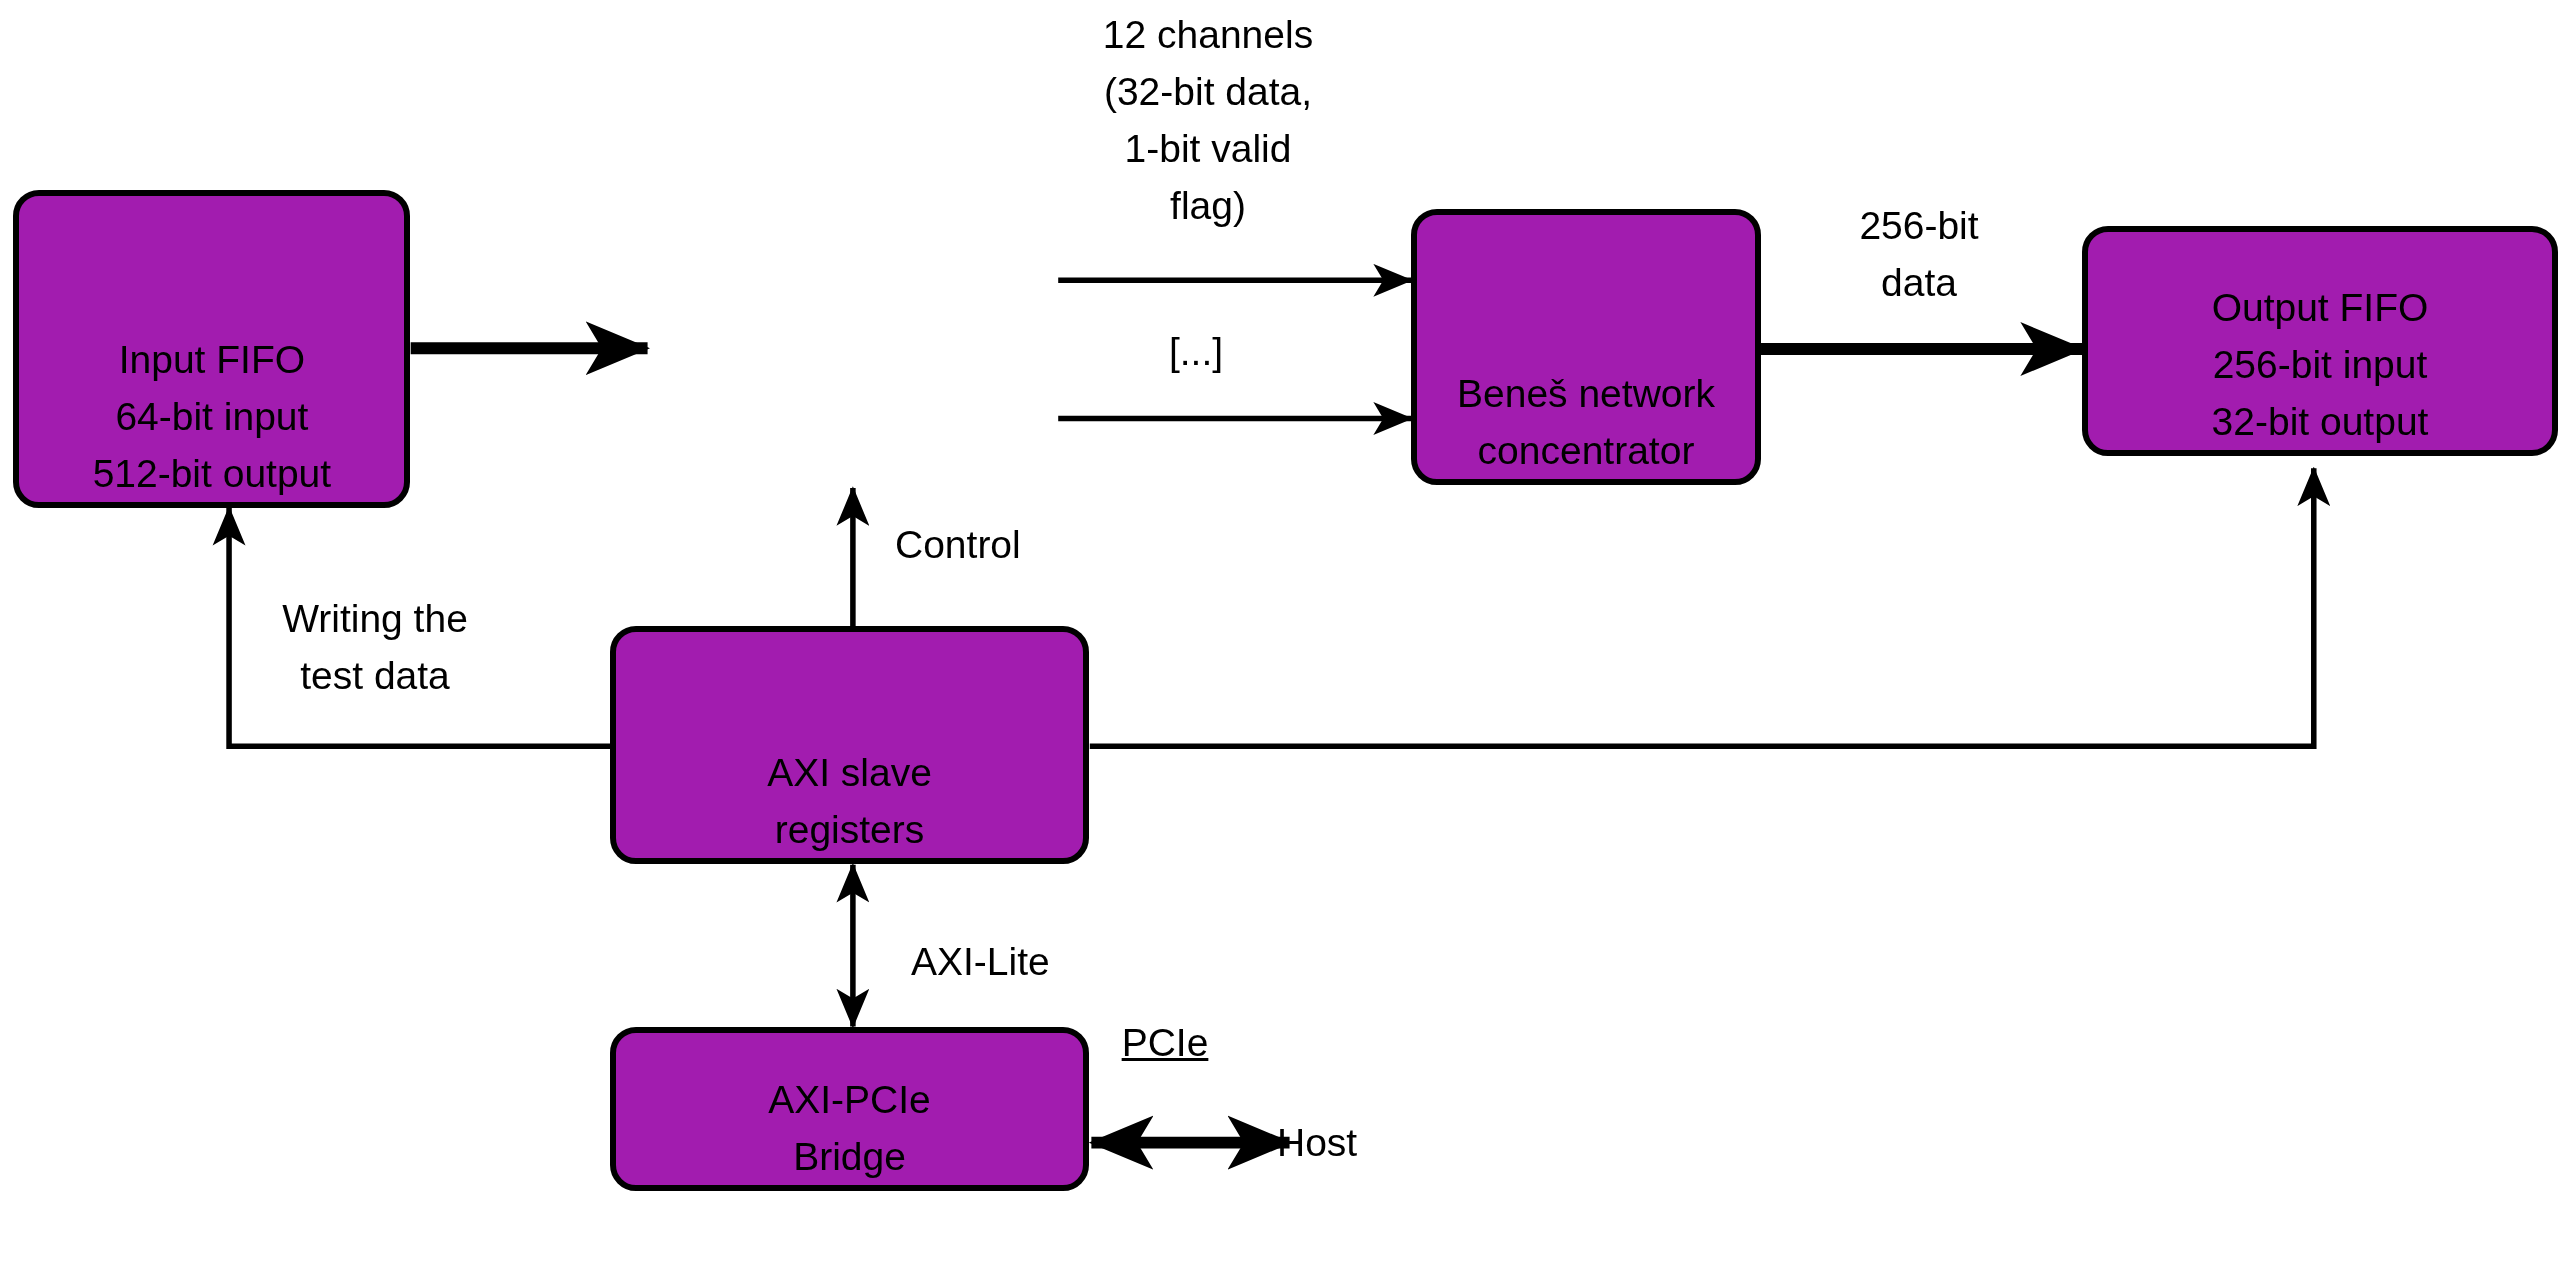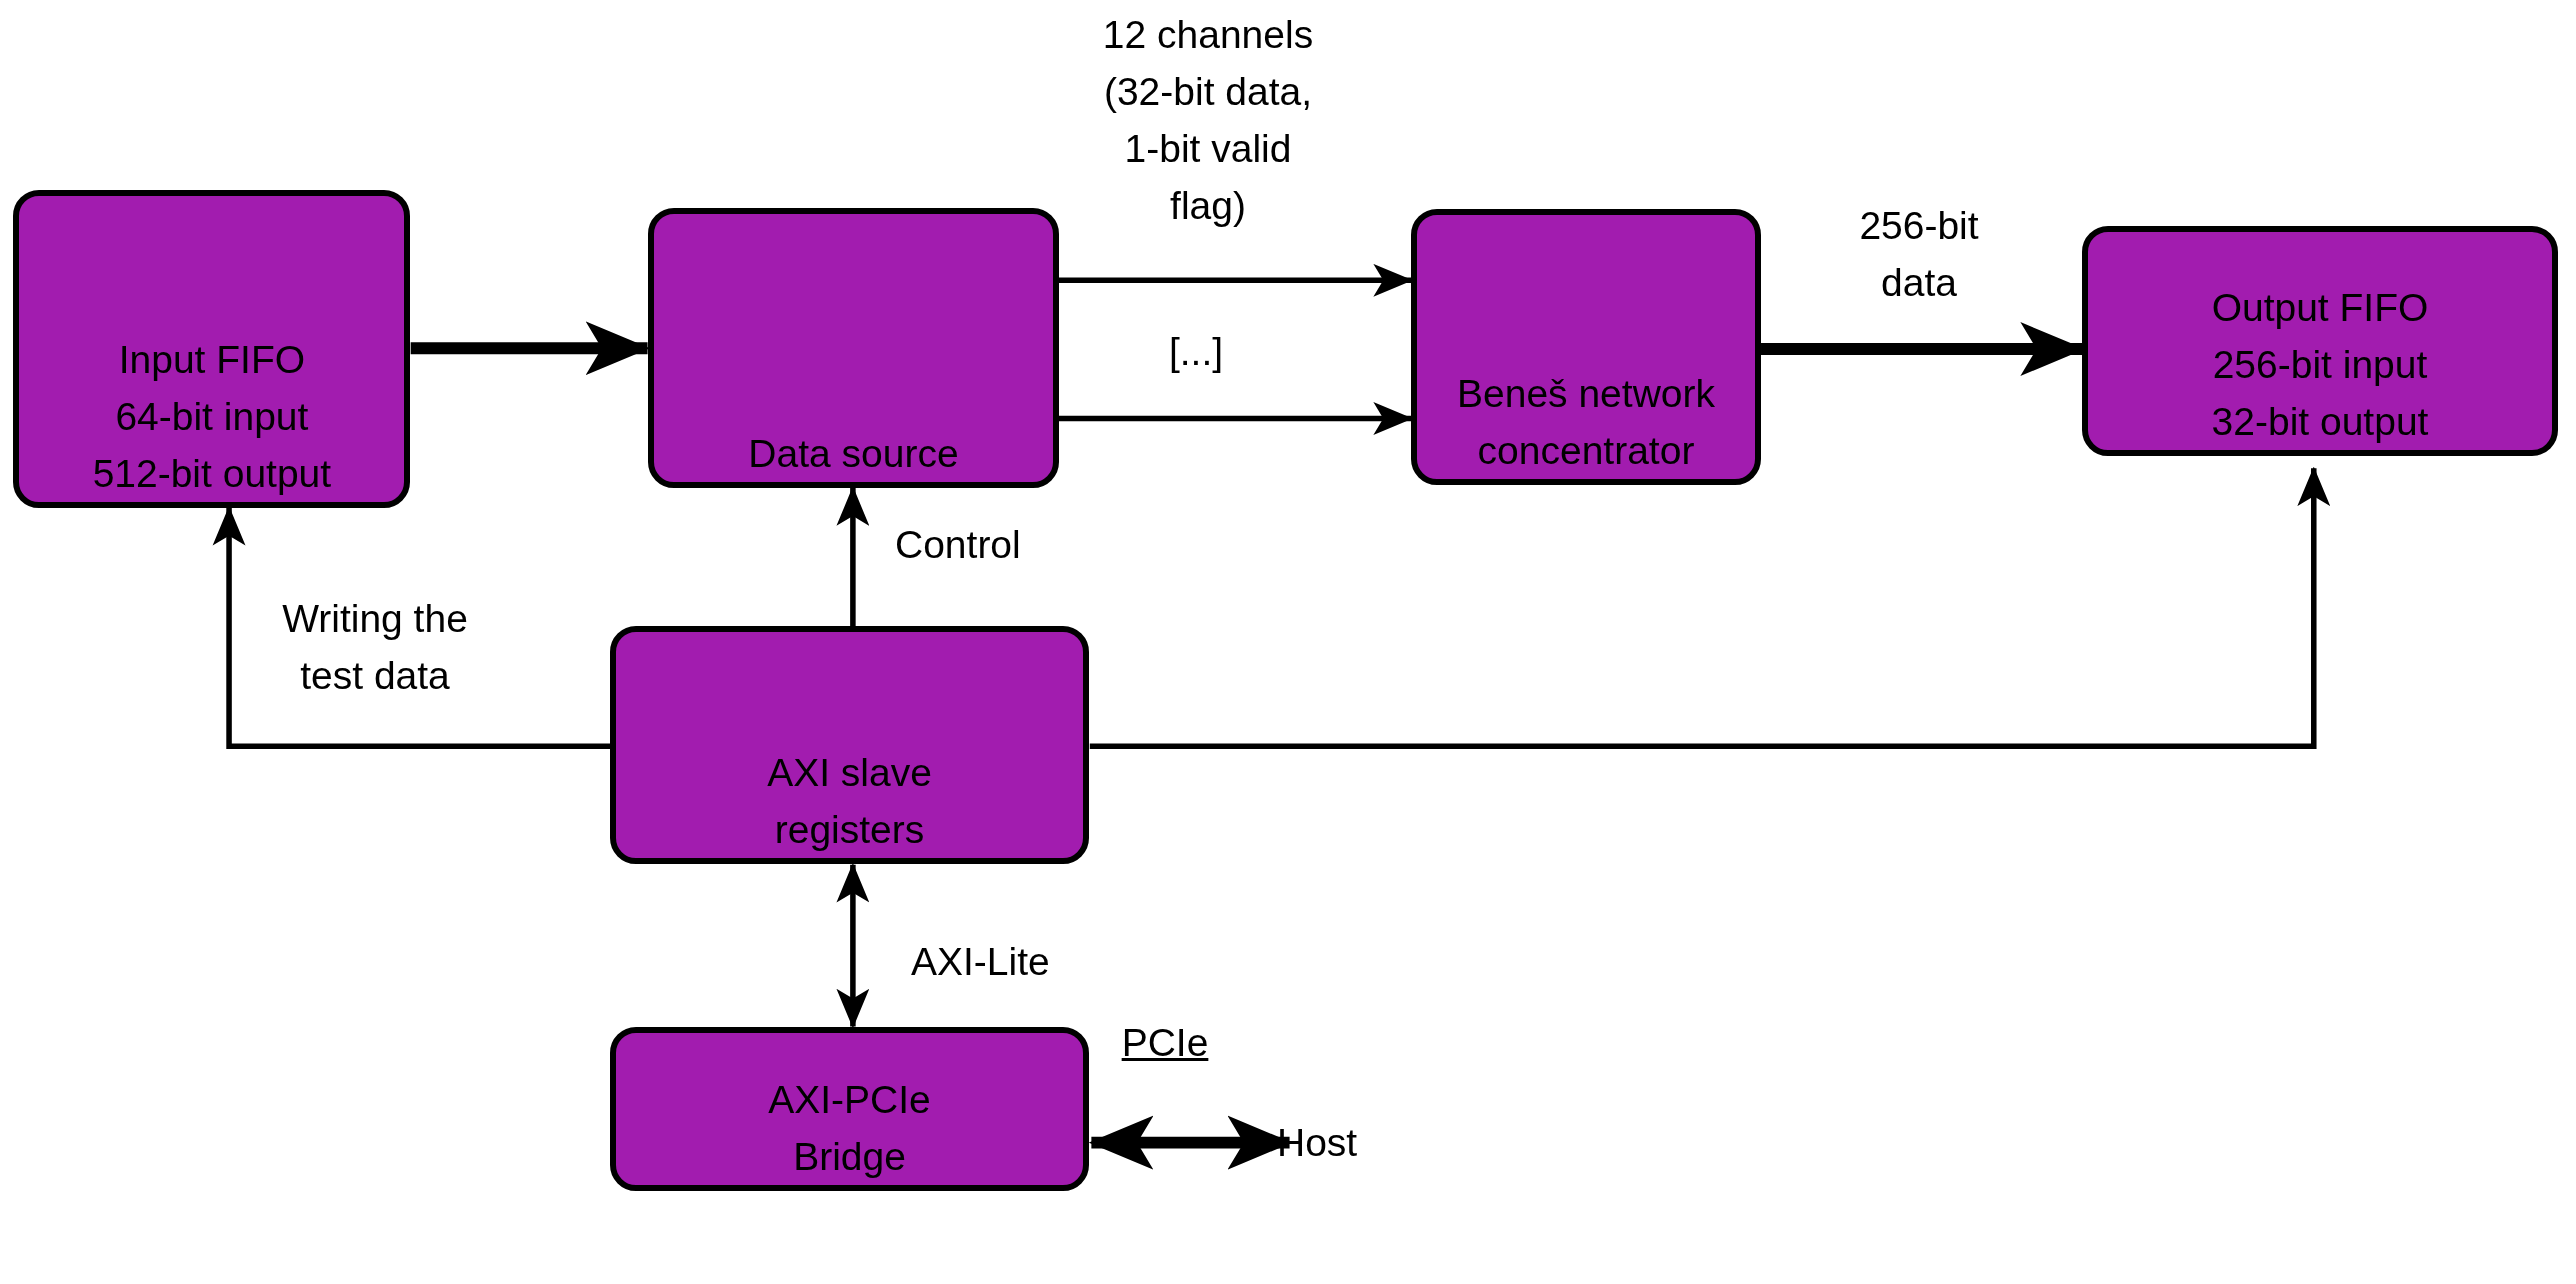--- a/index.html
+++ b/index.html
@@ -95,23 +95,20 @@
 
     <line x1="1382" y1="1447" x2="1633" y2="1447" stroke="#000000" stroke-width="15" marker-start="url(#ah-thick)" marker-end="url(#ah-thick)"></line>
   </svg>
 
   <div class="box" id="box-input-fifo">
     <div class="txt">Input FIFO
 64-bit input
 512-bit output</div>
   </div>
 
-  <div class="box" id="box-data-source">
-    <div class="txt">Data source</div>
-  </div>
 
   <div class="box" id="box-benes">
     <div class="txt">Beneš network
 concentrator</div>
   </div>
 
   <div class="box" id="box-output-fifo">
     <div class="txt">Output FIFO
 256-bit input
 32-bit output</div>

